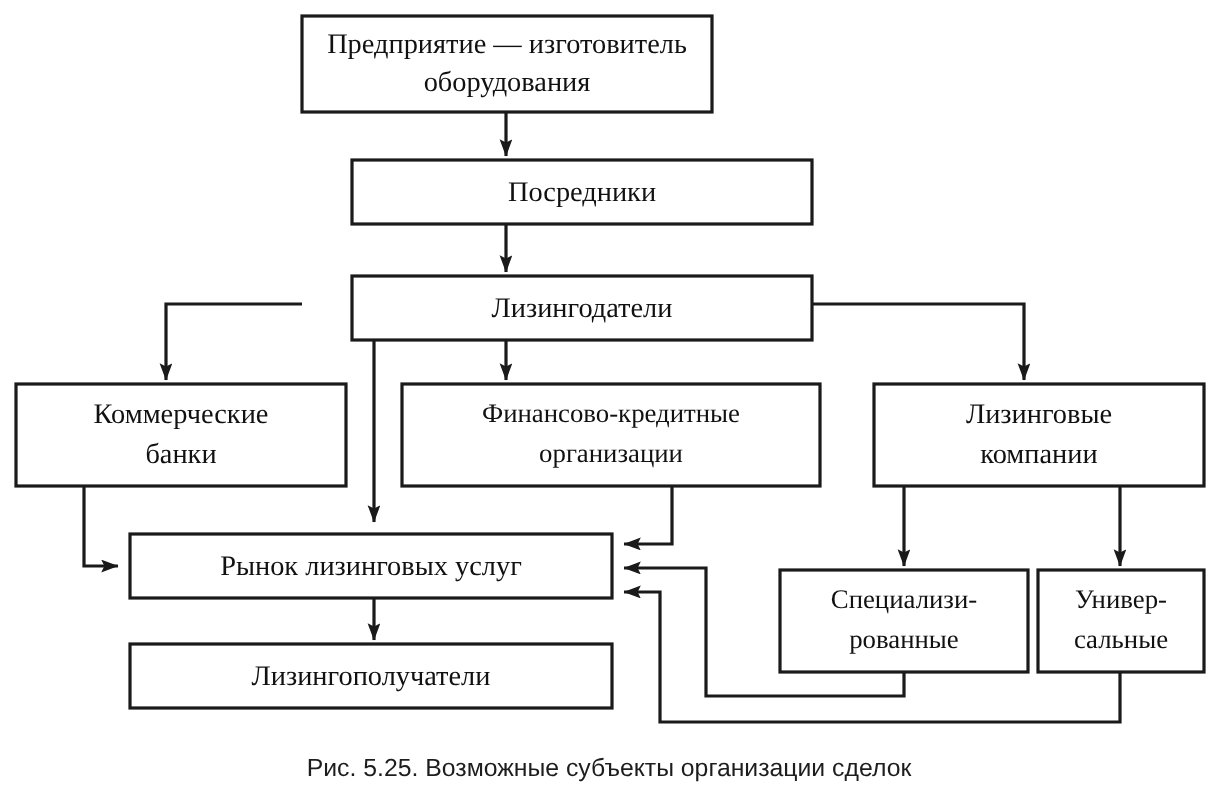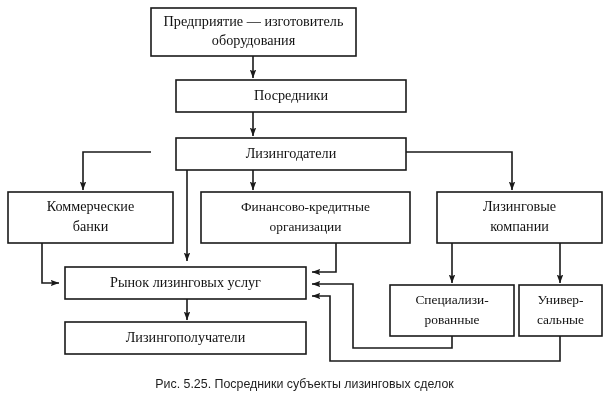--- a/index.html
+++ b/index.html
@@ -151,16 +151,16 @@
     </g>
 
     <g>
       <rect class="node-box" x="65" y="322" width="241" height="32"></rect>
       <text class="node-label" x="185.5" y="339">Лизингополучатели</text>
     </g>
   </svg>
 
   <div class="caption">
     <b>Рис. 5.25.</b>
-    <span>Посредники субъекты лизинговых сделок</span>
+    <span>Возможные субъекты организации сделок</span>
   </div>
 
 </div>
 
 </body></html>

